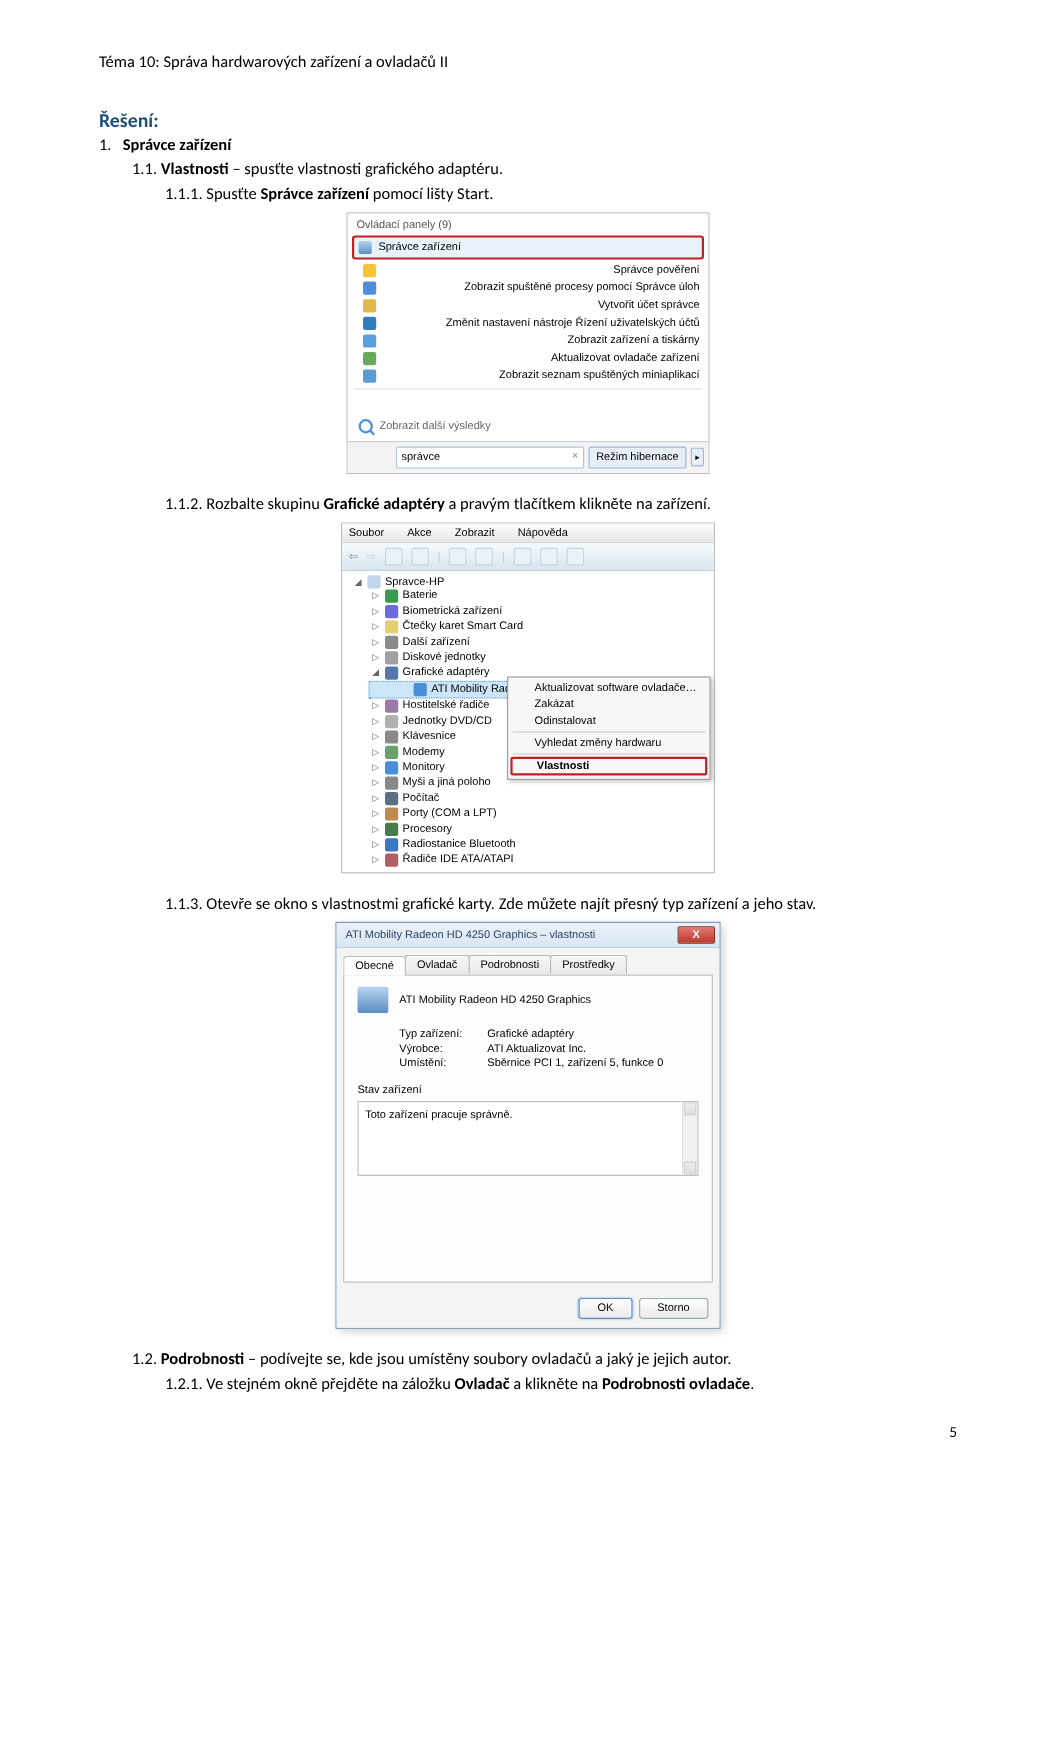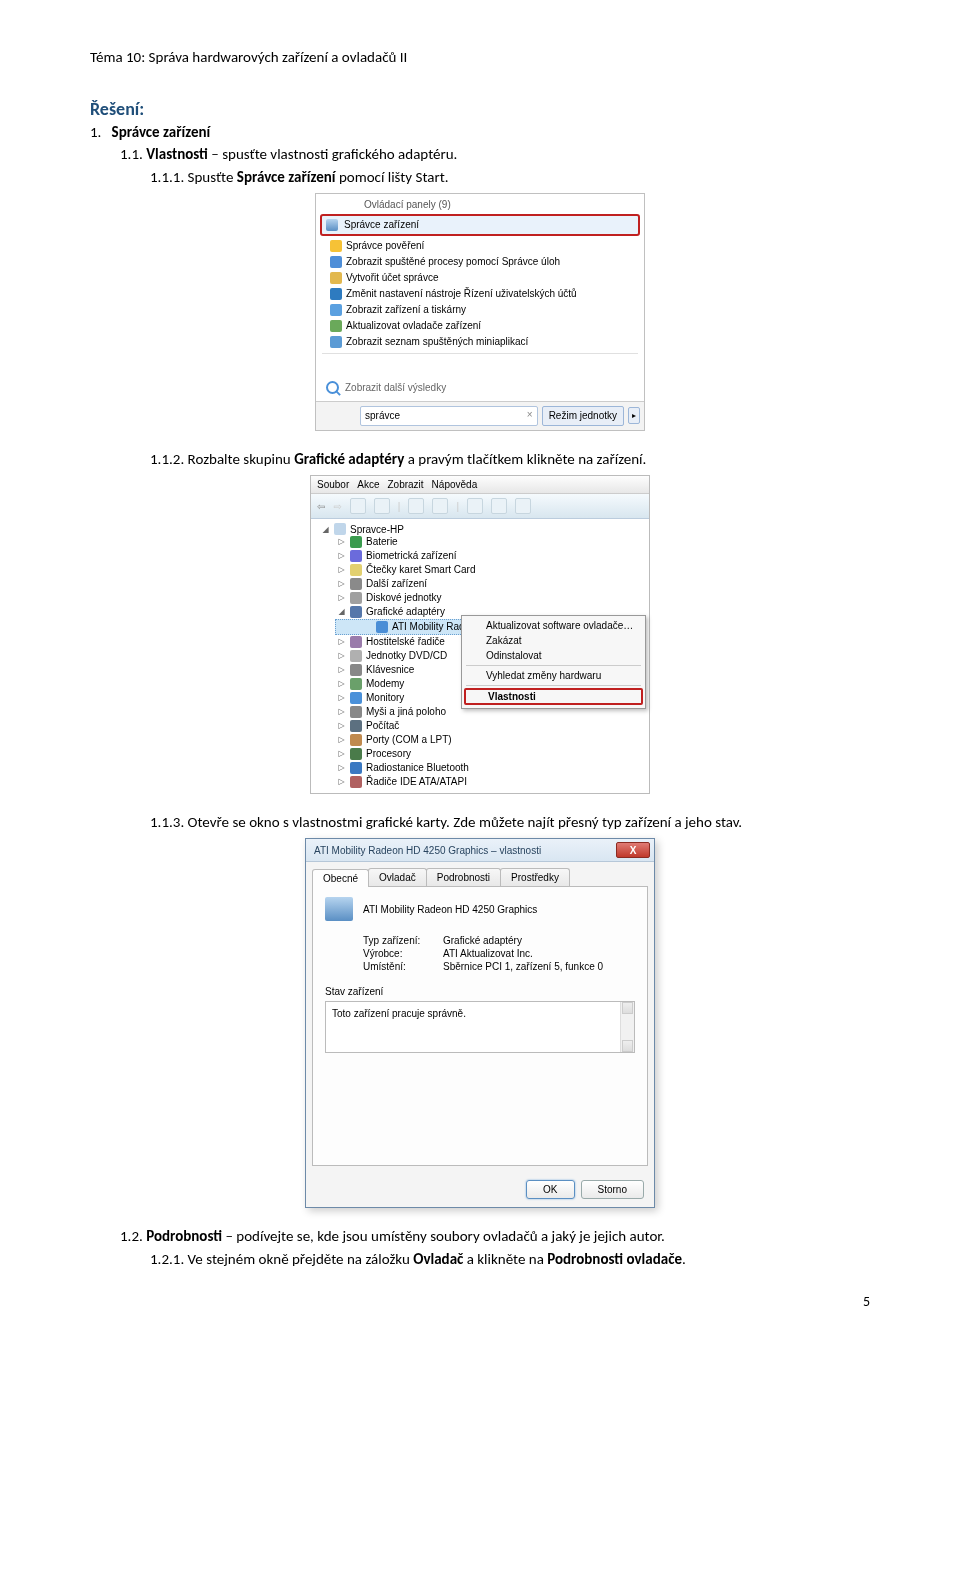--- a/index.html
+++ b/index.html
@@ -35,30 +35,30 @@
     justify-content: center;
   }
   .start-panel {
     width: 330px;
     background: #fff;
     border: 1px solid #c0c0c0;
     font-size: 10px;
     line-height: 1.4;
     font-family: "Segoe UI", Tahoma, sans-serif;
   }
-  .start-header { font-size: 10px; padding: 4px 8px 2px 8px; color: #555; margin-left: 40px; }
+  .start-header { font-size: 10px; padding: 4px 8px 2px 8px; color: #555; }
   .highlight-row {
     border: 2px solid #c02020;
     border-radius: 3px;
     margin: 0 4px 2px 4px;
     padding: 2px 4px;
     background: #e9f2fb;
     display: flex; align-items: center; gap: 6px;
   }
-  .sp-row { padding: 1px 8px 1px 14px; display: flex; align-items: center; gap: 4px; }
+  .sp-row { padding: 1px 8px 1px 14px; display: flex; align-items: center; gap: 18px; justify-content: space-between; }
   .sp-icon {
     width: 12px; height: 12px; flex-shrink: 0;
     border-radius: 2px;
   }
   .hr-line { border-top: 1px solid #e0e0e0; margin: 3px 6px; }
   .more-results { padding: 6px 10px; color: #666; display: flex; align-items: center; gap: 6px; }
   .magnifier {
     width: 13px; height: 13px; border: 2px solid #4a90d9; border-radius: 50%;
     position: relative; flex-shrink: 0;
   }
@@ -93,21 +93,21 @@
   .dm-panel {
     width: 340px;
     background: #fff;
     border: 1px solid #bbb;
     font-family: "Segoe UI", Tahoma, sans-serif;
     font-size: 10px;
   }
   .dm-menubar {
     background: linear-gradient(#fdfdfd, #e7e7e7);
     padding: 3px 6px; border-bottom: 1px solid #ccc;
-    display: flex; gap: 8px;
+    display: flex; gap: 21px;
   }
   .dm-toolbar {
     background: linear-gradient(#f5fafd, #d8e6ef);
     padding: 4px 6px; border-bottom: 1px solid #bcd;
     display: flex; gap: 8px; align-items: center;
   }
   .tb-btn { width:16px; height:16px; border:1px solid #c7d6df; background:#eaf2f7; border-radius:2px; }
   .dm-tree { padding: 4px 4px; position: relative; }
   .tree-root { padding-left: 6px; display:flex; align-items:center; gap:4px; }
   .tree-item { padding-left: 22px; display:flex; align-items:center; gap:4px; line-height:1.4; }
@@ -161,21 +161,21 @@
   .big-icon {
     width:28px; height:24px;
     background:linear-gradient(#b6d4ef,#5a8fc4);
     border-radius:2px;
   }
   .kv-row { display:flex; margin:2px 0 2px 38px; }
   .kv-key { width:80px; }
   .status-group { margin-top:14px; }
   .status-box {
     border:1px solid #bbb; background:#fff; padding:6px;
-    height:52px; margin-top:4px; position:relative; overflow:hidden;
+    height:68px; margin-top:4px; position:relative; overflow:hidden;
   }
   .scrollbar-v {
     position:absolute; right:0; top:0; bottom:0; width:14px;
     background:#f1f1f1; border-left:1px solid #ddd;
   }
   .sb-thumb-top, .sb-thumb-bot {
     position:absolute; left:1px; right:1px; height:12px;
     background:linear-gradient(#eee,#ddd); border:1px solid #ccc;
   }
   .sb-thumb-top{ top:0;} .sb-thumb-bot{ bottom:0;}
@@ -257,21 +257,21 @@
     <div class="more-results">
       <span class="magnifier"></span>
       <span>Zobrazit další výsledky</span>
     </div>
     <div class="start-bottom">
       <div class="search-box">
         <span>správce</span>
         <span class="x">×</span>
       </div>
       <div class="shutdown-btn">
-        <span>Režim jednotky</span>
+        <span>Režim hibernace</span>
       </div>
       <div class="shutdown-arrow">▸</div>
     </div>
   </div>
 </div>
 
 <div class="list-item list-level-2">
   <span>1.1.2.</span>
   <span>Rozbalte skupinu </span><span class="bold">Grafické adaptéry</span><span> a pravým tlačítkem klikněte na zařízení.</span>
 </div>

